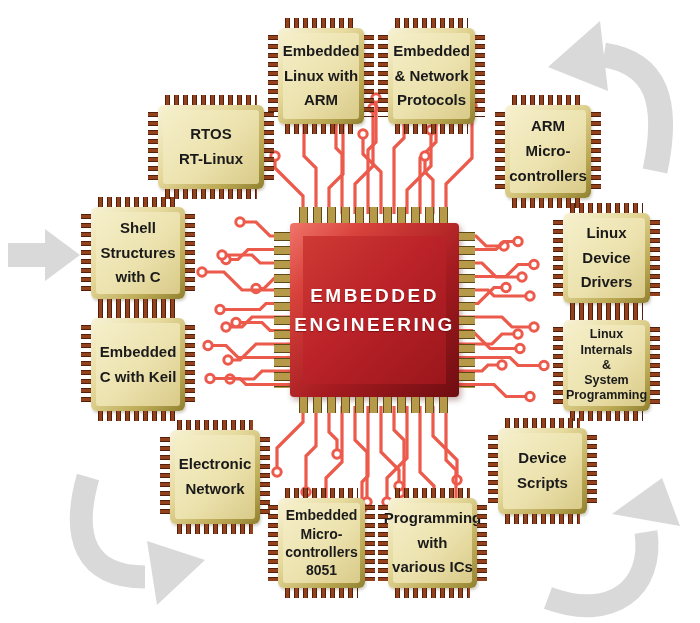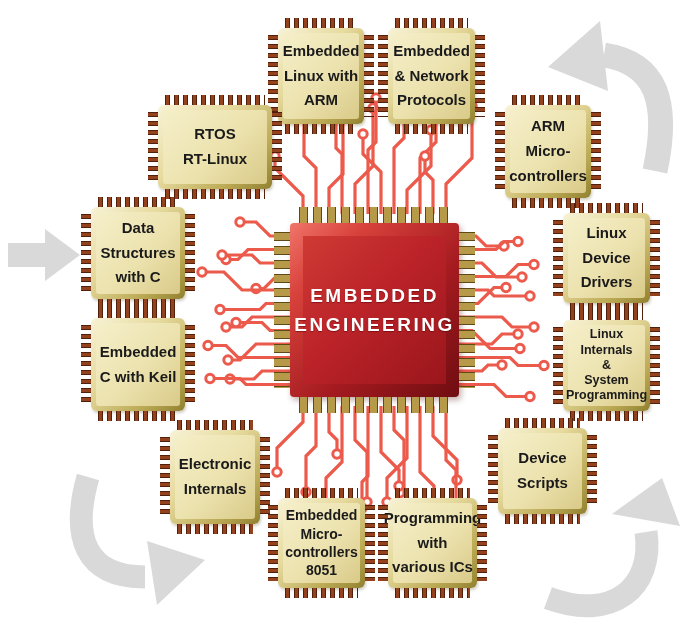--- a/index.html
+++ b/index.html
@@ -193,21 +193,21 @@
   <div class="ic" style="left:388px;top:28px;width:87px;height:96px">
     <div class="pins p-t"></div>
     <div class="pins p-b"></div>
     <div class="pins p-l"></div>
     <div class="pins p-r"></div>
     <div class="ic-inner">Embedded
 &amp; Network
 Protocols</div>
   </div>
 
-  <div class="ic" style="left:158px;top:105px;width:114px;height:84px">
+  <div class="ic" style="left:158px;top:105px;width:106px;height:84px">
     <div class="pins p-t"></div>
     <div class="pins p-b"></div>
     <div class="pins p-l"></div>
     <div class="pins p-r"></div>
     <div class="ic-inner">RTOS
 RT-Linux</div>
   </div>
 
   <div class="ic" style="left:505px;top:105px;width:86px;height:93px">
     <div class="pins p-t"></div>
@@ -217,21 +217,21 @@
     <div class="ic-inner">ARM
 Micro-
 controllers</div>
   </div>
 
   <div class="ic" style="left:91px;top:207px;width:94px;height:92px">
     <div class="pins p-t"></div>
     <div class="pins p-b"></div>
     <div class="pins p-l"></div>
     <div class="pins p-r"></div>
-    <div class="ic-inner">Data
+    <div class="ic-inner">Shell
 Structures
 with C</div>
   </div>
 
   <div class="ic" style="left:563px;top:213px;width:87px;height:90px">
     <div class="pins p-t"></div>
     <div class="pins p-b"></div>
     <div class="pins p-l"></div>
     <div class="pins p-r"></div>
     <div class="ic-inner">Linux
@@ -259,21 +259,21 @@
 System
 Programming</div>
   </div>
 
   <div class="ic" style="left:170px;top:430px;width:90px;height:94px">
     <div class="pins p-t"></div>
     <div class="pins p-b"></div>
     <div class="pins p-l"></div>
     <div class="pins p-r"></div>
     <div class="ic-inner">Electronic
-Internals</div>
+Network</div>
   </div>
 
   <div class="ic" style="left:498px;top:428px;width:89px;height:86px">
     <div class="pins p-t"></div>
     <div class="pins p-b"></div>
     <div class="pins p-l"></div>
     <div class="pins p-r"></div>
     <div class="ic-inner">Device
 Scripts</div>
   </div>

